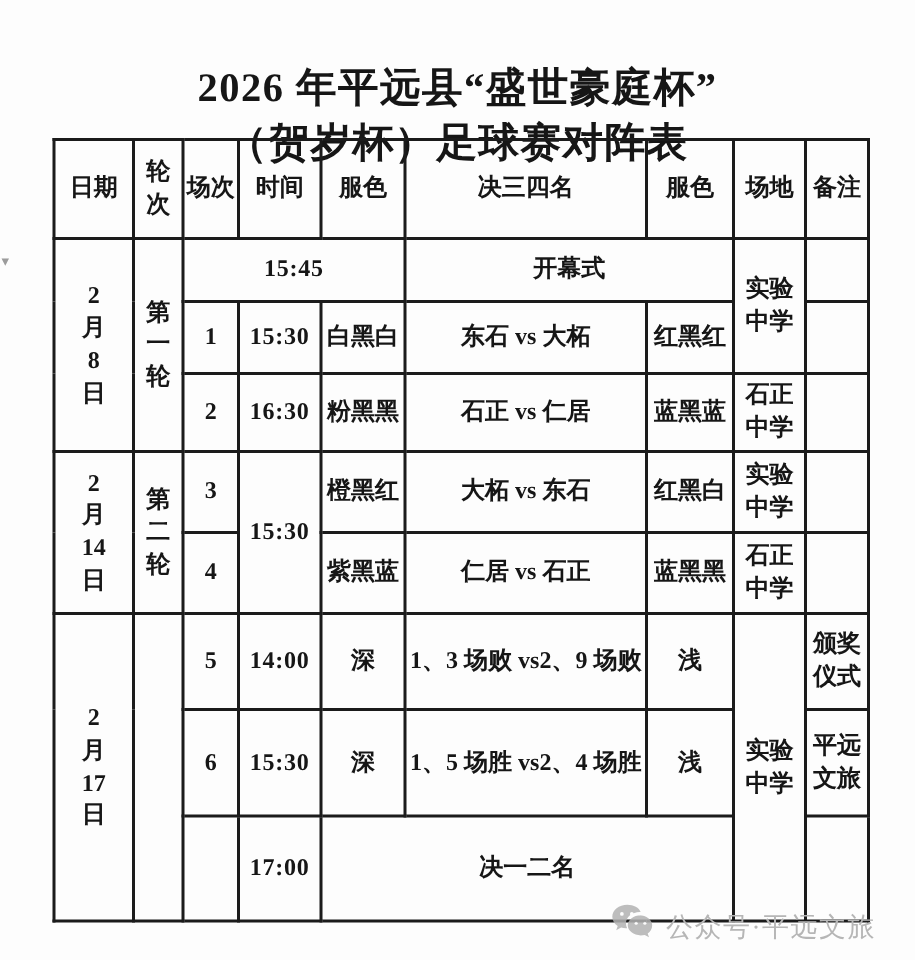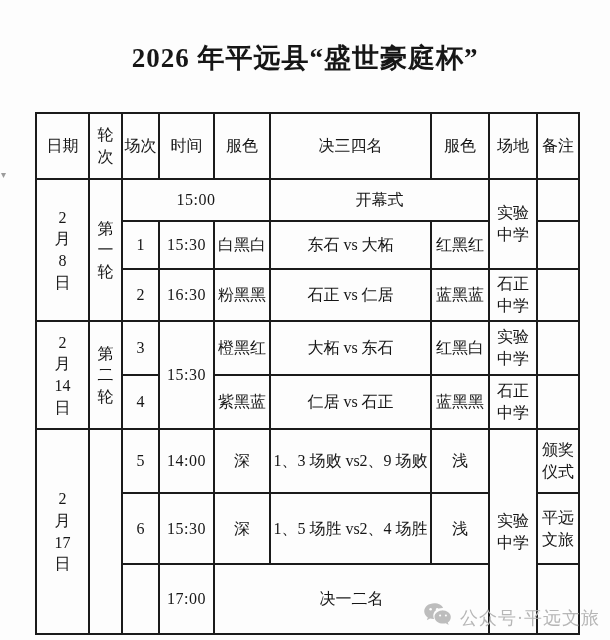--- a/index.html
+++ b/index.html
@@ -19,42 +19,43 @@
     text-align:center;
     margin-top:30px;
   }
   .title-line{
     font-size:27px;font-weight:bold;line-height:37px;
     letter-spacing:1px;white-space:nowrap;
   }
 
   
   table.schedule{
-    position:absolute;left:35px;top:112px;
+    position:absolute;left:35px;top:92px;
     width:543px;
     border-collapse:collapse;
     table-layout:fixed;
+    font-weight:bold;
   }
   table.schedule td{
     border:2px solid #1b1b1b;
     text-align:center;vertical-align:middle;
     font-size:16px;
     padding:0 1px;
     line-height:1.35;
     word-break:break-all;
   }
   td.vstack{white-space:pre-line;line-height:1.5;font-size:16px;}
   td.time-cell{font-size:16px;letter-spacing:0.5px;}
   td.note-cell{font-size:15px;line-height:1.55;}
   td.venue-cell{font-size:16px;line-height:1.4;}
   td.teams-cell{font-size:16px;}
 
   
   .watermark{
-    position:absolute;right:10px;bottom:6px;
+    position:absolute;right:26px;bottom:6px;
     display:flex;align-items:center;gap:7px;
     color:#b6b6b6;font-size:18px;letter-spacing:1px;
     white-space:nowrap;
   }
   .wm-icon{display:inline-block;opacity:0.85;}
 
   
   .artifact{
     position:absolute;left:1px;top:170px;
     color:#9c9c9c;font-size:10px;line-height:10px;
@@ -63,20 +64,21 @@
 </style>
 </head>
 <body>
 
 <div class="page">
 
   <div class="artifact">▾</div>
 
   <div class="title-block">
     <div class="title-line">2026 年平远县“盛世豪庭杯”</div>
+    <div class="title-line">（贺岁杯）足球赛对阵表</div>
   </div>
 
   <table class="schedule">
     <colgroup>
       <col style="width:53px">
         <col style="width:33px">
         <col style="width:37px">
       <col style="width:55px">
         <col style="width:56px">
         <col style="width:161px">
@@ -99,21 +101,21 @@
     </tr>
 
     <tr style="height:42px">
       <td class="vstack" rowspan="3">2
 月
 8
 日</td>
       <td class="vstack" rowspan="3">第
 一
 轮</td>
-      <td class="time-cell" colspan="3">15:00</td>
+      <td class="time-cell" colspan="3">15:45</td>
       <td colspan="2">开幕式</td>
       <td class="venue-cell" rowspan="2">实验中学</td>
       <td class="note-cell"></td>
     </tr>
 
     <tr style="height:48px">
       <td>1</td>
       <td class="time-cell">15:30</td>
       <td>白黑白</td>
       <td class="teams-cell">东石 vs 大柘</td>

